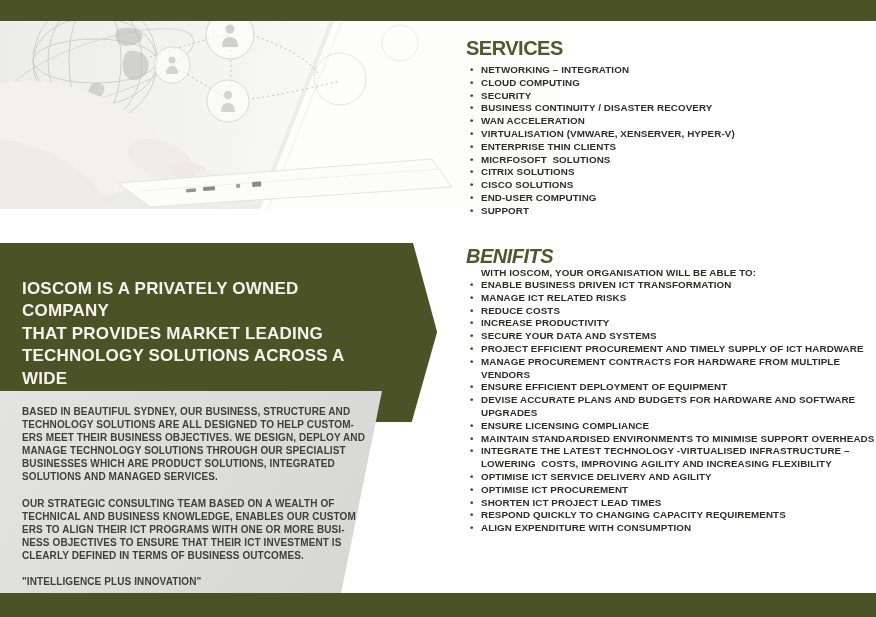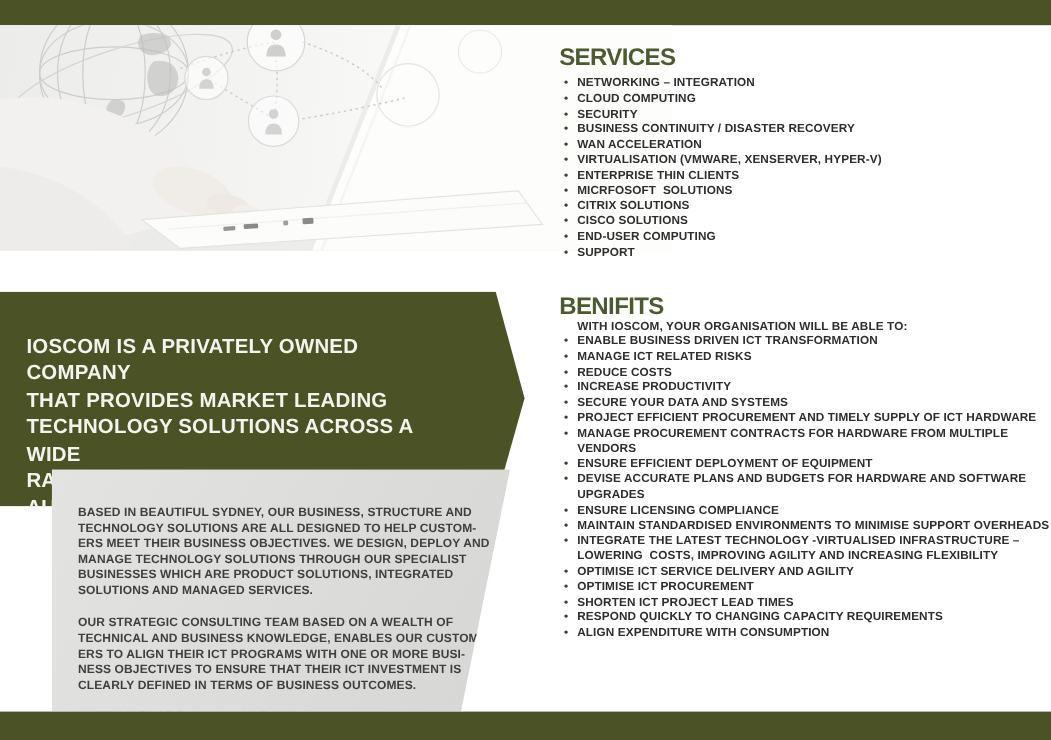--- a/index.html
+++ b/index.html
@@ -27,31 +27,31 @@
 
   .banner{position:absolute;left:0;top:210px;width:438px;height:179px;background:var(--accent);
           clip-path:polygon(0 0,94.3% 0,99.8% 49.7%,94% 100%,0 100%);
           padding:35px 60px 0 22px;margin-top:33px;}
   .banner-text{color:var(--banner-text);font-weight:bold;font-size:17px;line-height:22.4px;
                letter-spacing:.2px;white-space:pre-line;text-transform:uppercase;}
 
   .panel{position:absolute;left:0;top:391px;width:382px;height:202px;
          background:linear-gradient(120deg,var(--panel-start),var(--panel-end));
          clip-path:polygon(0 0,100% 0,89.3% 100%,0 100%);
-         padding:31px 0 0 22px;margin-left:43px;}
+         padding:15px 0 0 22px;}
   .panel p{width:352px;color:var(--body-text);font-weight:bold;font-size:10px;line-height:12.9px;
            white-space:pre-line;letter-spacing:.1px;}
   .panel p + p{margin-top:15px;}
   .tagline{margin-top:13px;color:var(--body-text);font-weight:bold;font-size:10px;letter-spacing:.1px;}
 
   .right-col{position:absolute;left:466px;top:0;width:424px;height:617px;}
   .col-heading{position:absolute;left:0;font-size:20px;font-weight:bold;color:var(--heading);
                letter-spacing:-.5px;}
   .services-heading{top:37px;}
-  .benefits-heading{top:245px;}
+  .benefits-heading{top:245px;font-style:italic;}
   .benefits-intro{position:absolute;left:15px;top:267px;font-size:9.8px;font-weight:bold;
                   color:var(--list-text);letter-spacing:.1px;}
   .col-list{position:absolute;left:4px;list-style:none;width:420px;}
   .services-list{top:64px;}
   .benefits-list{top:279px;}
   .col-list li{position:relative;padding-left:11px;font-size:9.8px;font-weight:bold;
                color:var(--list-text);line-height:12.8px;letter-spacing:.1px;white-space:pre-wrap;}
   .col-list li::before{content:"\2022";position:absolute;left:0;top:0;color:var(--bullet);}
 </style>
 </head>

